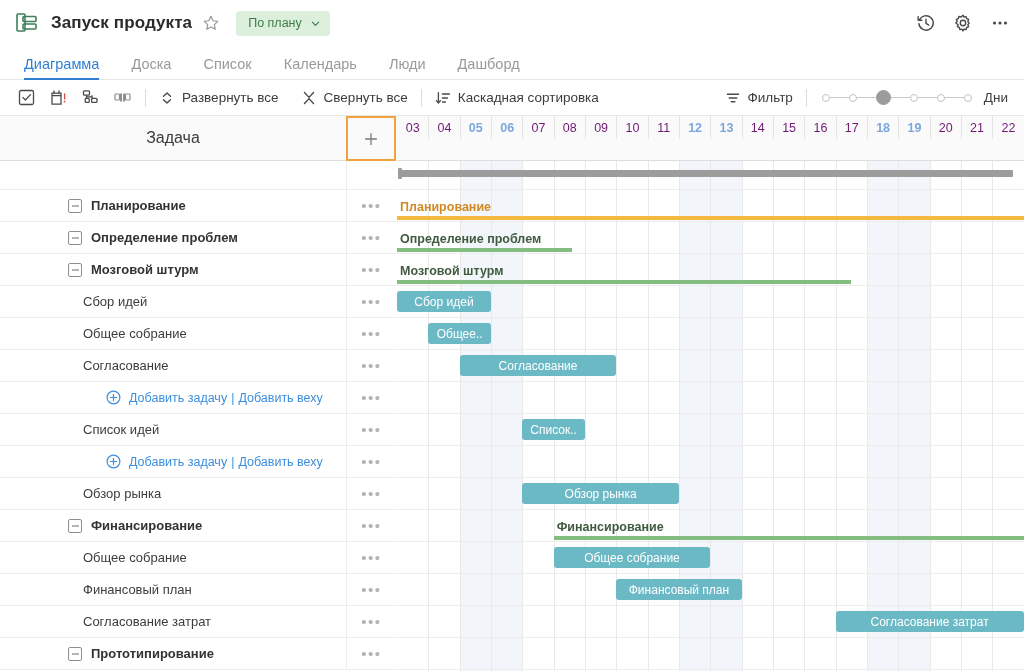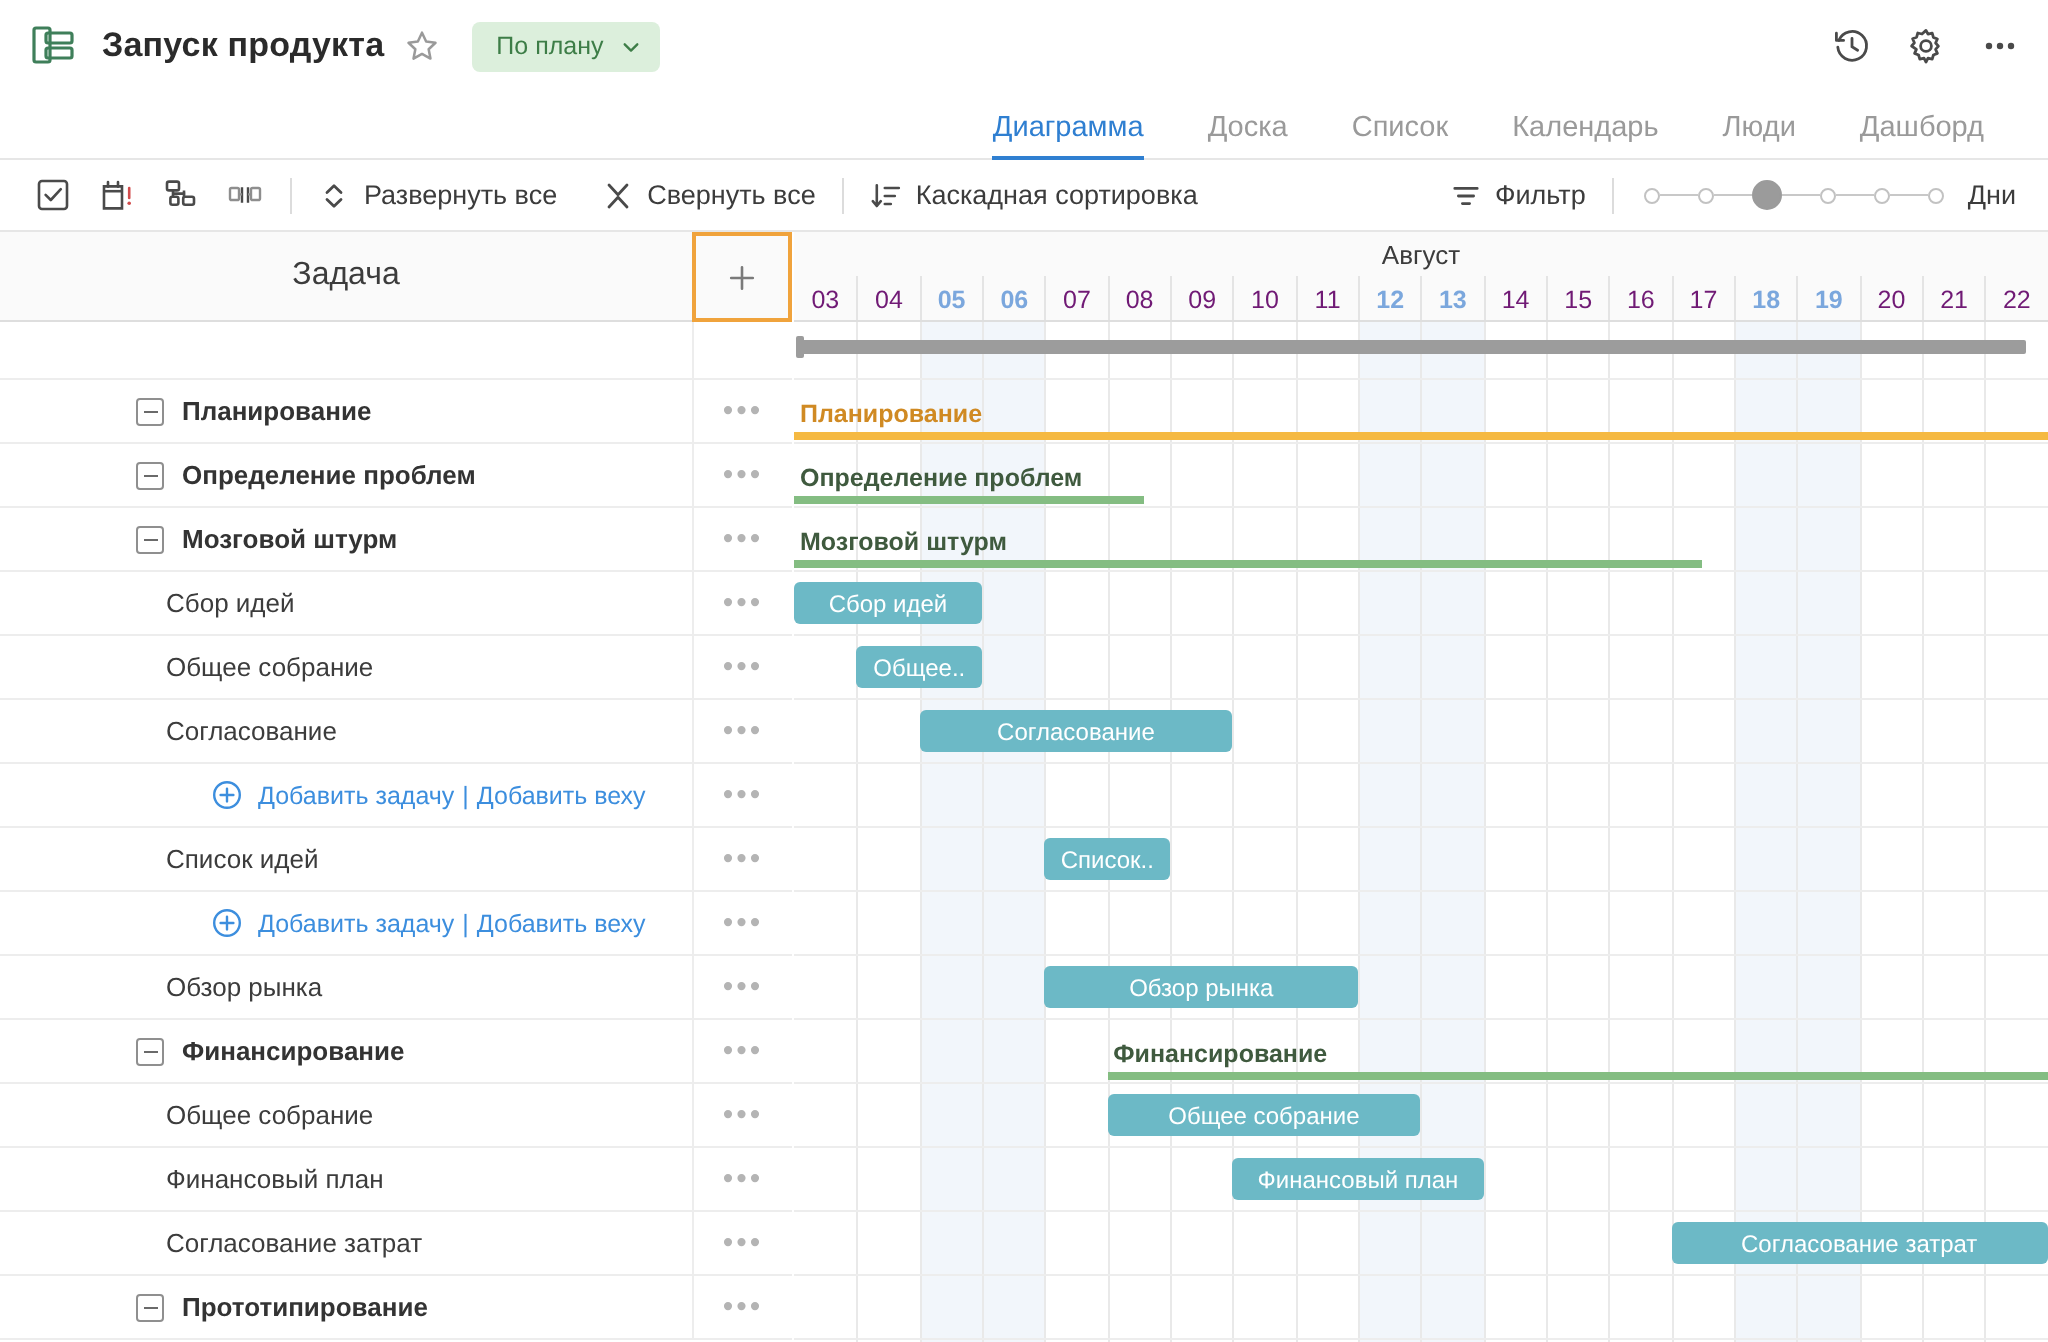--- a/index.html
+++ b/index.html
@@ -31,23 +31,22 @@
   .status-pill .caret { margin-left: 9px; width: 9px; height: 9px; display:block; }
   .hdr-actions {
     position: absolute; right: 14px; top: 13px;
     display: flex; align-items: center; gap: 17px;
   }
   .hdr-actions .ic { width: 20px; height: 20px; cursor: pointer; display: block; }
 
   
   .tabs {
     position: absolute; left: 0; top: 46px; width: 1024px; height: 34px;
-    display: flex; align-items: flex-end; padding-left: 8px;
+    display: flex; align-items: flex-end; padding-left: 24px;
     border-bottom: 1px solid #e6e6e6;
-    justify-content: flex-end;
   }
   .tab {
     font-size: 14.5px; color: #9a9a9a; padding: 0 0 7px 0; margin-right: 32px;
     cursor: pointer; position: relative; white-space: nowrap;
   }
   .tab.active { color: #2f7fd1; }
   .tab.active::after {
     content: ""; position: absolute; left: 0; right: 0; bottom: -1px;
     height: 2px; background: #2f7fd1;
   }
@@ -348,21 +347,20 @@
   </div>
   <div class="add-col-btn">
     <span>
       <svg class="plus" viewBox="0 0 14 14" fill="none" stroke="#7a7a7a" stroke-width="1.3">
         <path d="M7 1.6v10.8M1.6 7h10.8" stroke-linecap="round"></path>
       </svg>
     </span>
   </div>
 
   <div class="date-head">
-    <div class="month-row">Август</div>
     <div class="day-row" id="day-row">
         <div class="day-cell">03</div>
         <div class="day-cell">04</div>
         <div class="day-cell we">05</div>
         <div class="day-cell we">06</div>
         <div class="day-cell">07</div>
         <div class="day-cell">08</div>
         <div class="day-cell">09</div>
         <div class="day-cell">10</div>
         <div class="day-cell">11</div>

